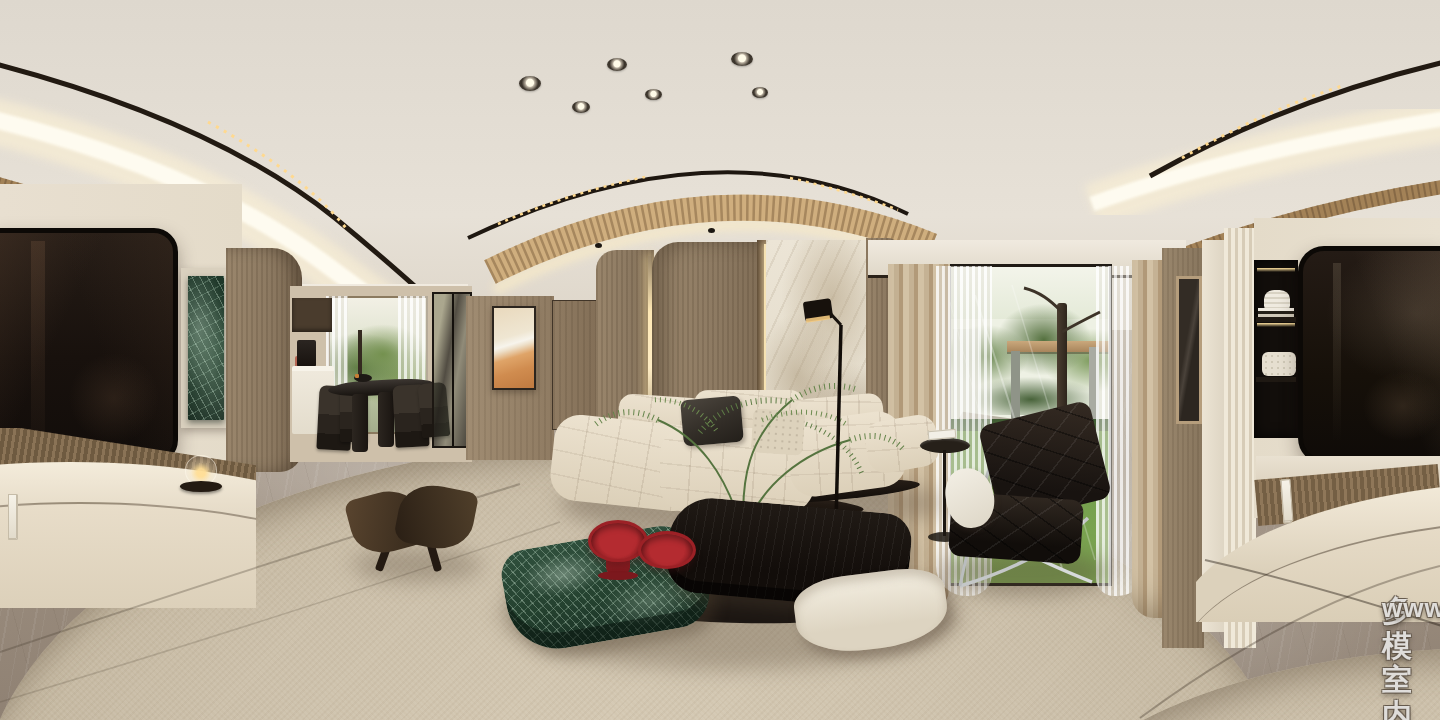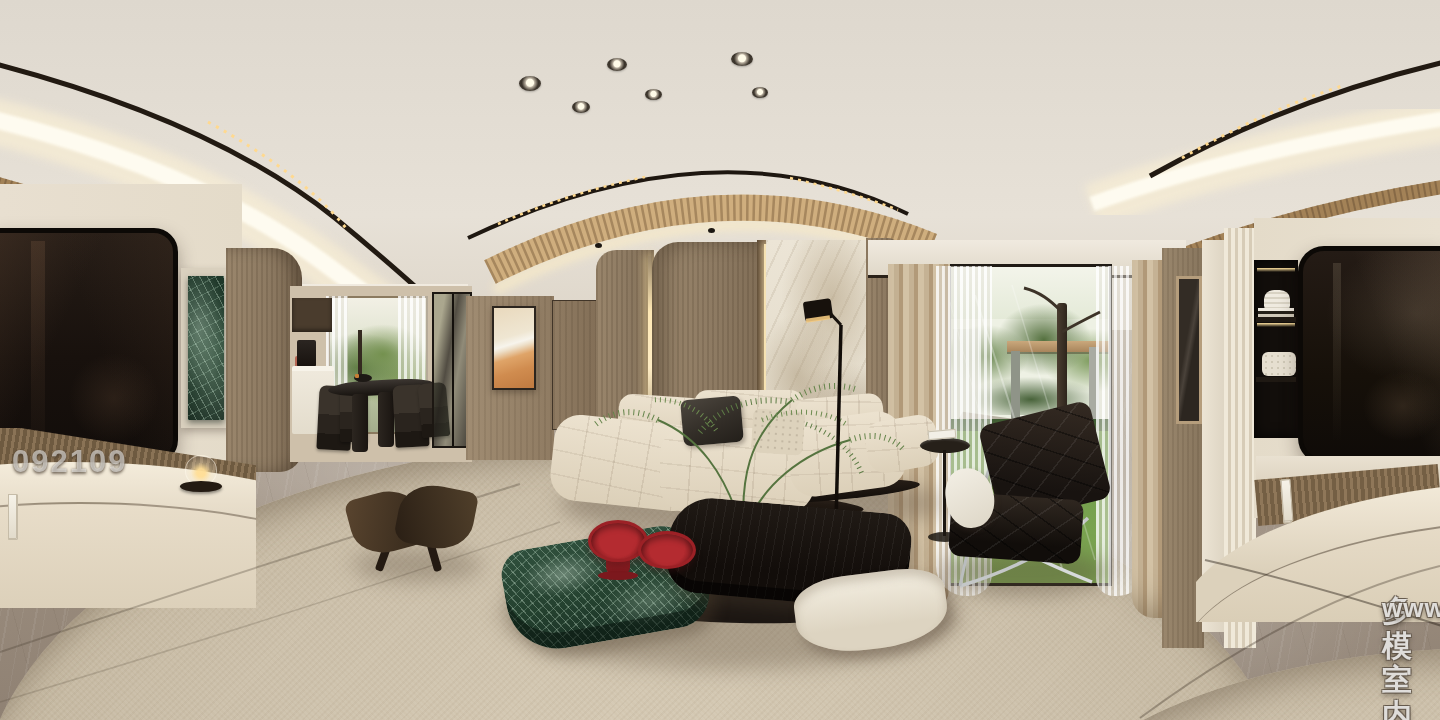--- a/index.html
+++ b/index.html
@@ -494,18 +494,17 @@
   <div class="stool-w2"></div>
 
   <div class="side-top"></div>
   <div class="side-book"></div>
   <div class="side-stem"></div>
   <div class="side-base"></div>
   <div class="bc-back"></div>
   <div class="bc-seat"></div>
   <div class="throw"></div>
 
-  <div class="wm-id">092109</div>
   <div class="wm-site">
     <span class="l1">多模室内设计网</span>
     <span class="l2">www.duomowang.com</span>
   </div>
 </div>
 
 </body></html>

